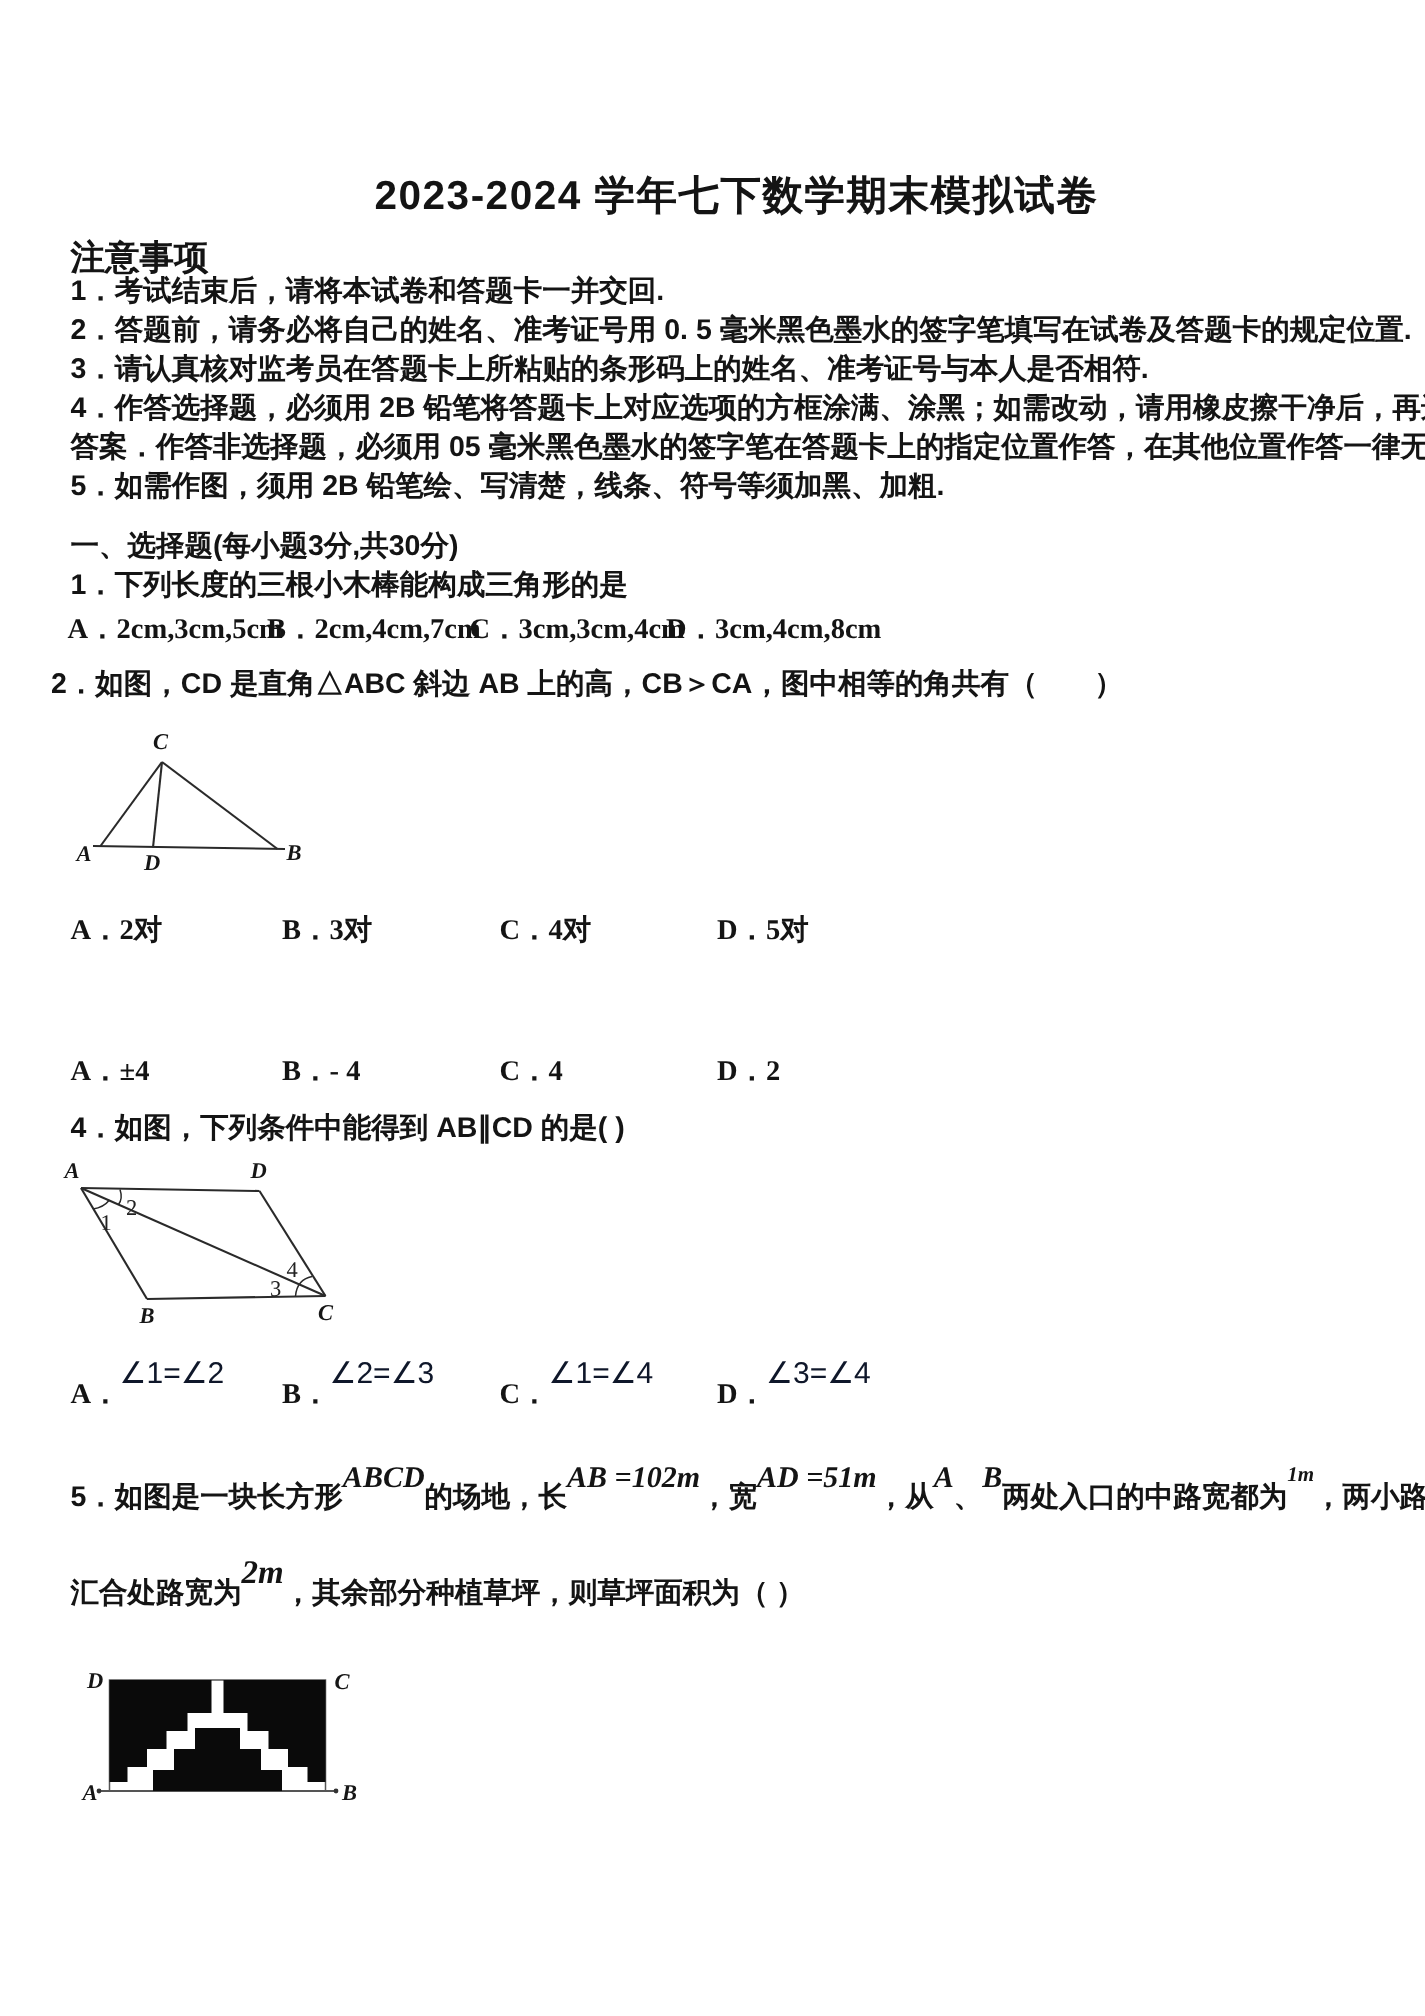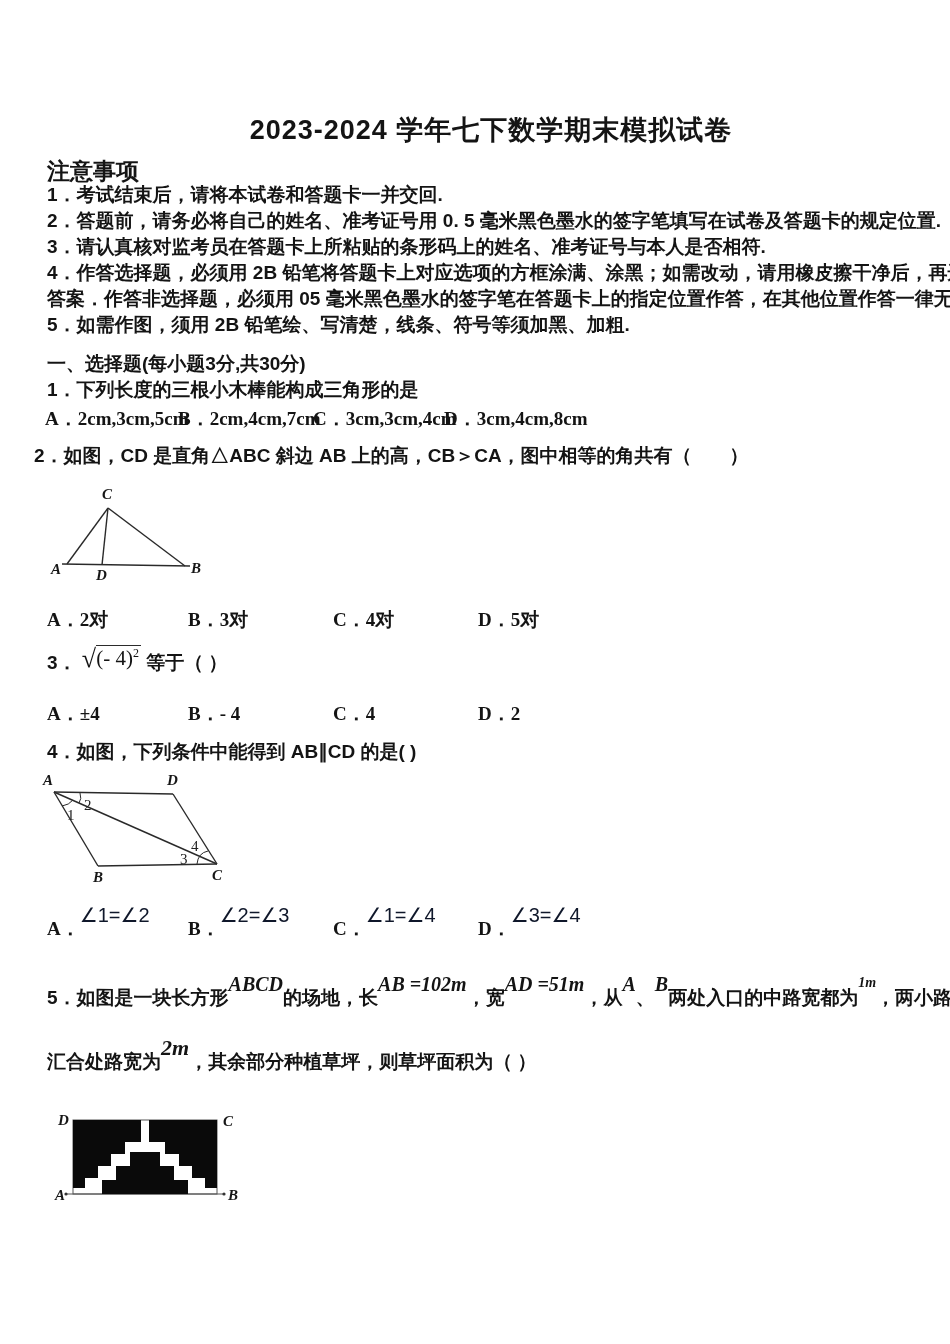--- a/index.html
+++ b/index.html
@@ -97,25 +97,20 @@
     <text class="flabel" x="48" y="98">D</text>
   </svg>
 
   <div class="abs optrow" style="top:607px;">
     <span class="opt" style="left:47px;"><span>A．</span><span>2对</span></span>
     <span class="opt" style="left:188px;"><span>B．</span><span>3对</span></span>
     <span class="opt" style="left:333px;"><span>C．</span><span>4对</span></span>
     <span class="opt" style="left:478px;text-align:center;"><span>D．</span><span>5对</span></span>
   </div>
 
-  <div class="abs q3line" style="white-space:nowrap;">
-    <span>3．</span>
-    <span class="radical"><span class="radsign">√</span><span class="radbody"><span>(- 4)</span><sup>2</sup></span></span>
-    <span>等于（  ）</span>
-  </div>
   <div class="abs optrow" style="top:701px;">
     <span class="opt" style="left:47px;"><span>A．</span><span class="serifv">±4</span></span>
     <span class="opt" style="left:188px;"><span>B．</span><span class="serifv">- 4</span></span>
     <span class="opt" style="left:333px;"><span>C．</span><span class="serifv">4</span></span>
     <span class="opt" style="left:478px;"><span>D．</span><span class="serifv">2</span></span>
   </div>
 
   <div class="abs stem" style="left:47px;top:739px;">4．如图，下列条件中能得到 AB∥CD 的是(  )</div>
 
   <svg class="abs" style="left:38px;top:772px;" width="205" height="118" viewBox="0 0 205 118">

